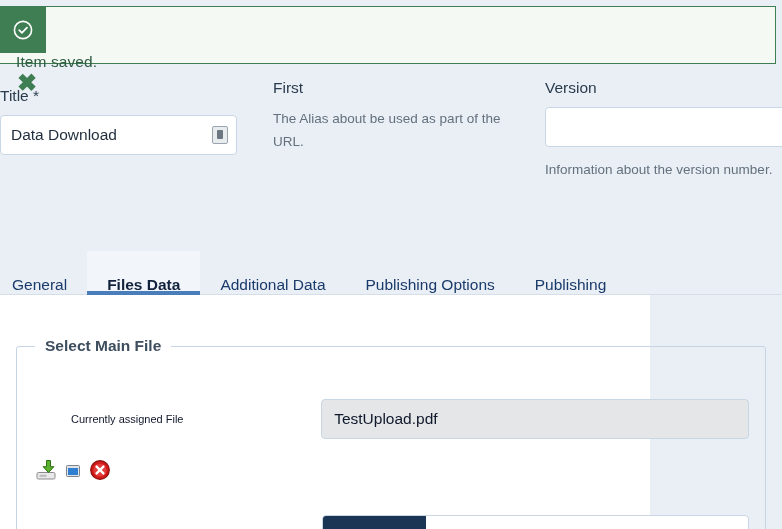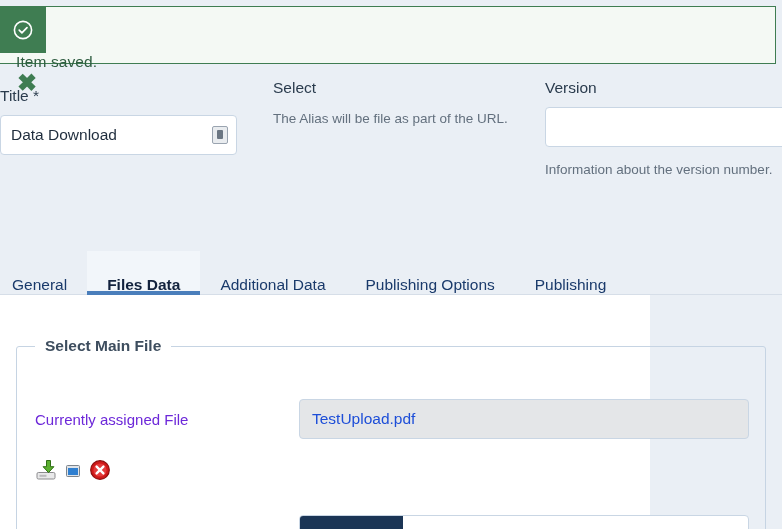--- a/index.html
+++ b/index.html
@@ -197,37 +197,38 @@
     font-weight: bold;
     color: #3d4d5e;
   }
 
   .field-line {
     position: absolute;
     display: flex;
     align-items: center;
   }
   .fl-label {
-    font-size: 15px;
-    color: #6d28d9;
+    font-size: 11px;
+    color: #0f172a;
     white-space: nowrap;
+    margin-left: 36px;
   }
 
   .assigned-row { left: 18px; top: 44px; width: 714px; }
   .assigned-row .fl-label { width: 264px; }
   .readonly-input {
     width: 450px; height: 40px;
     background: #e4e6e8;
     border: 1px solid #c9d6e4;
     border-radius: 4px;
     display: flex;
     align-items: center;
     padding: 16px 12px;
     font-size: 15.5px;
-    color: #1d4ed8;
+    color: #0f172a;
   }
 
   .icon-row {
     position: absolute;
     left: 18px; top: 104px;
     display: flex;
     align-items: center;
     gap: 9px;
   }
   .icon-row .ic { display: block; cursor: pointer; }
@@ -286,22 +287,22 @@
       <div class="finput">
         <span class="val">Data Download</span>
         <span class="pw-icon">
             <i></i>
           </span>
       </div>
     </div>
   </div>
 
   <div class="fgroup alias">
-    <label class="flabel">Select</label>
-    <div class="fhelp">The Alias will be file as part of the URL.</div>
+    <label class="flabel">First</label>
+    <div class="fhelp">The Alias about be used as part of the URL.</div>
   </div>
 
   <div class="fgroup version">
     <label class="flabel">Version</label>
     <div class="version-wrap">
       <div class="finput">
         <span class="val"></span>
       </div>
     </div>
     <div class="fhelp">Information about the version number.</div>

